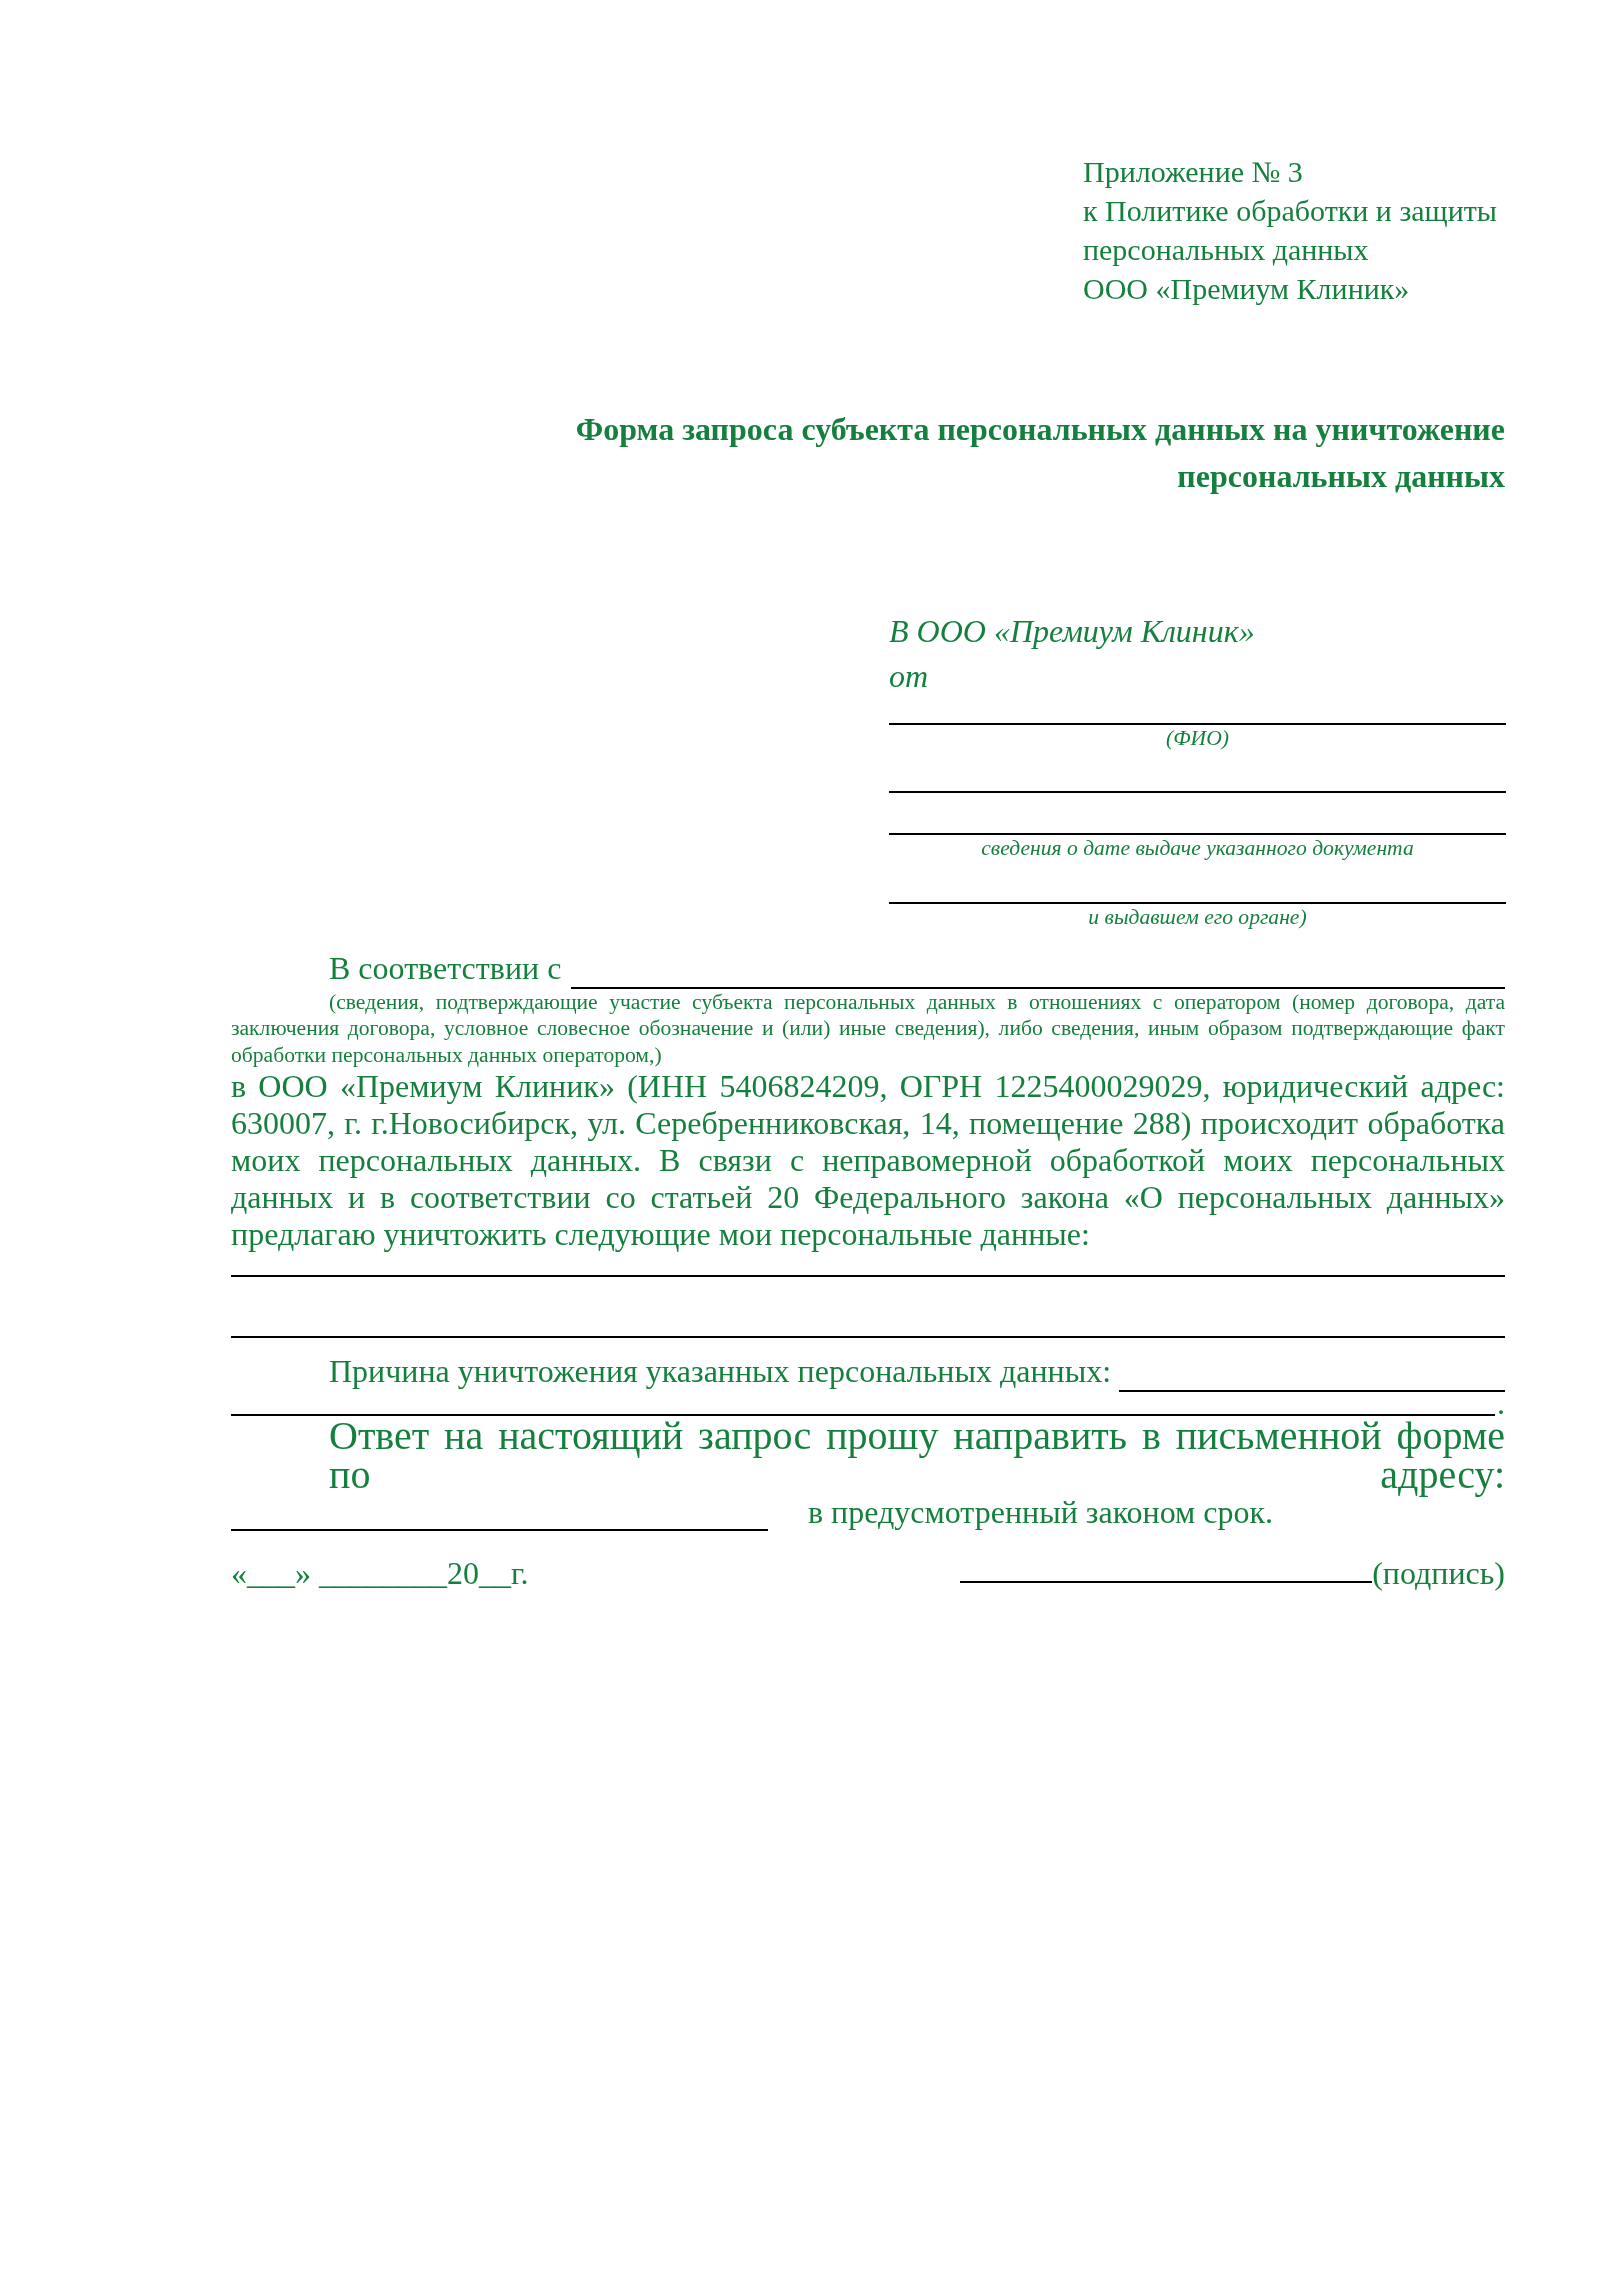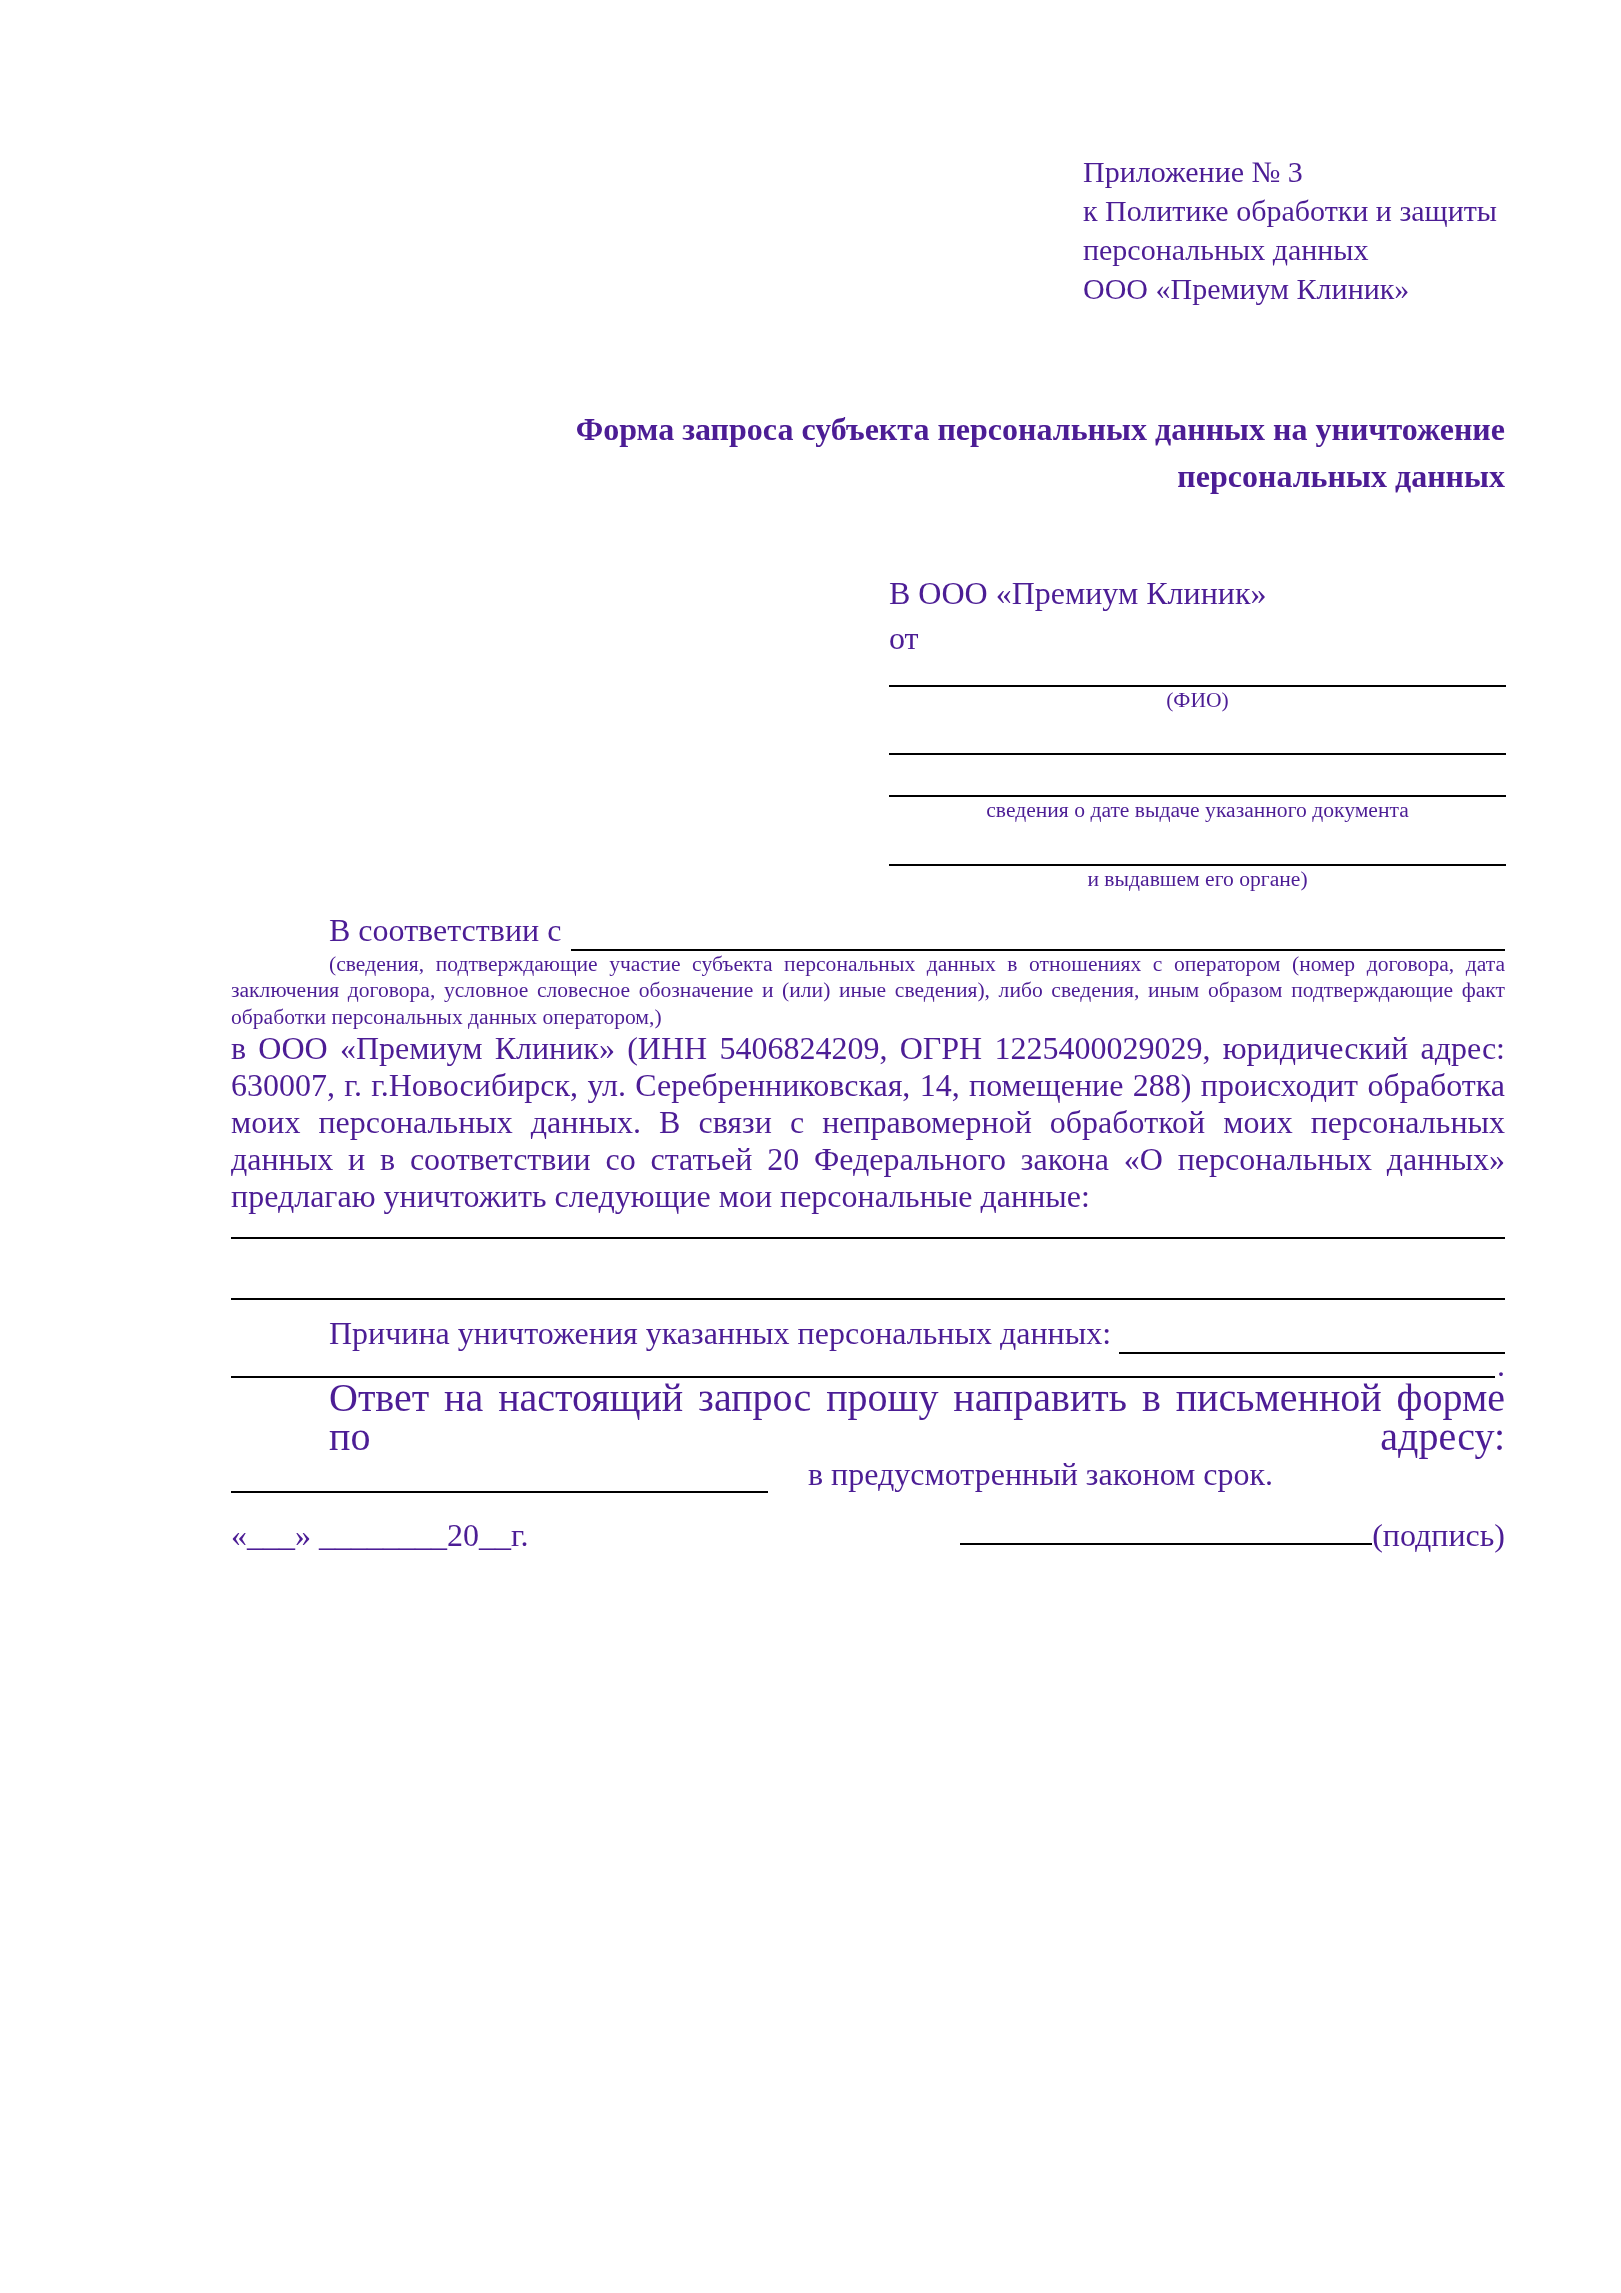--- a/index.html
+++ b/index.html
@@ -1,35 +1,35 @@
 <!DOCTYPE html>
 <html><head>
 <meta charset="utf-8">
 <style>
   * { margin:0; padding:0; box-sizing:border-box; }
   html,body { background:#ffffff; }
   .page {
     position:relative;
     width:1621px; height:2294px;
     background:#ffffff;
-    color:#4c1d95;
+    color:#15803d;
     font-family:"Liberation Serif","DejaVu Serif",serif;
     overflow:hidden;
   }
   .content { padding:152px 116px 0 231px; }
 
   
   .appendix { margin-left:852px; font-size:30px; line-height:39px; }
   .appendix div { white-space:nowrap; }
 
   
   .doc-title { margin-top:98px; text-align:right; font-weight:bold; font-size:32px; line-height:47px; }
 
   
-  .addressee { margin-top:71px; margin-left:658px; width:617px; font-size:32px; }
+  .addressee { margin-top:109px; margin-left:658px; width:617px; font-size:32px;font-style:italic; }
   .addr-line { line-height:45px; }
   .field { }
   .blank { border-bottom:2.9px solid #000; }
   .field .blank { height:42px; }
   .field.first .blank { height:25.5px; }
   .caption { font-size:21.6px; line-height:26.5px; text-align:center; }
 
   
   .accordance-row { margin-top:17.6px; display:flex; align-items:flex-end; font-size:32px; line-height:41px; padding-left:98px; }
   .accordance-row .blank { flex:1; margin-left:9.8px; height:33px; }

